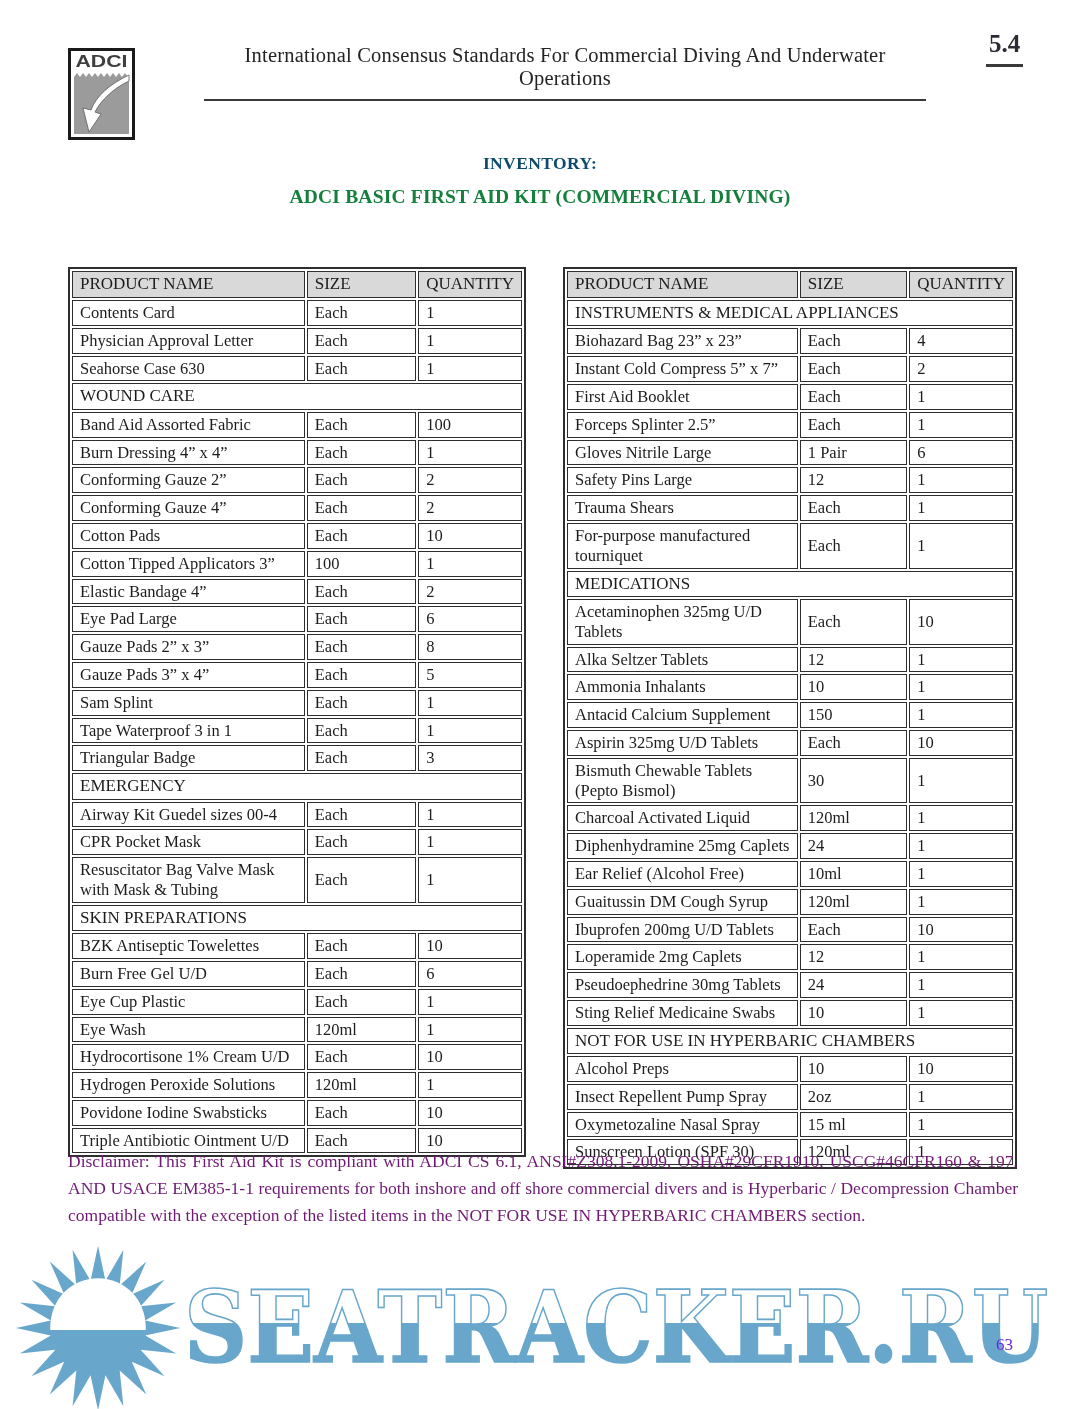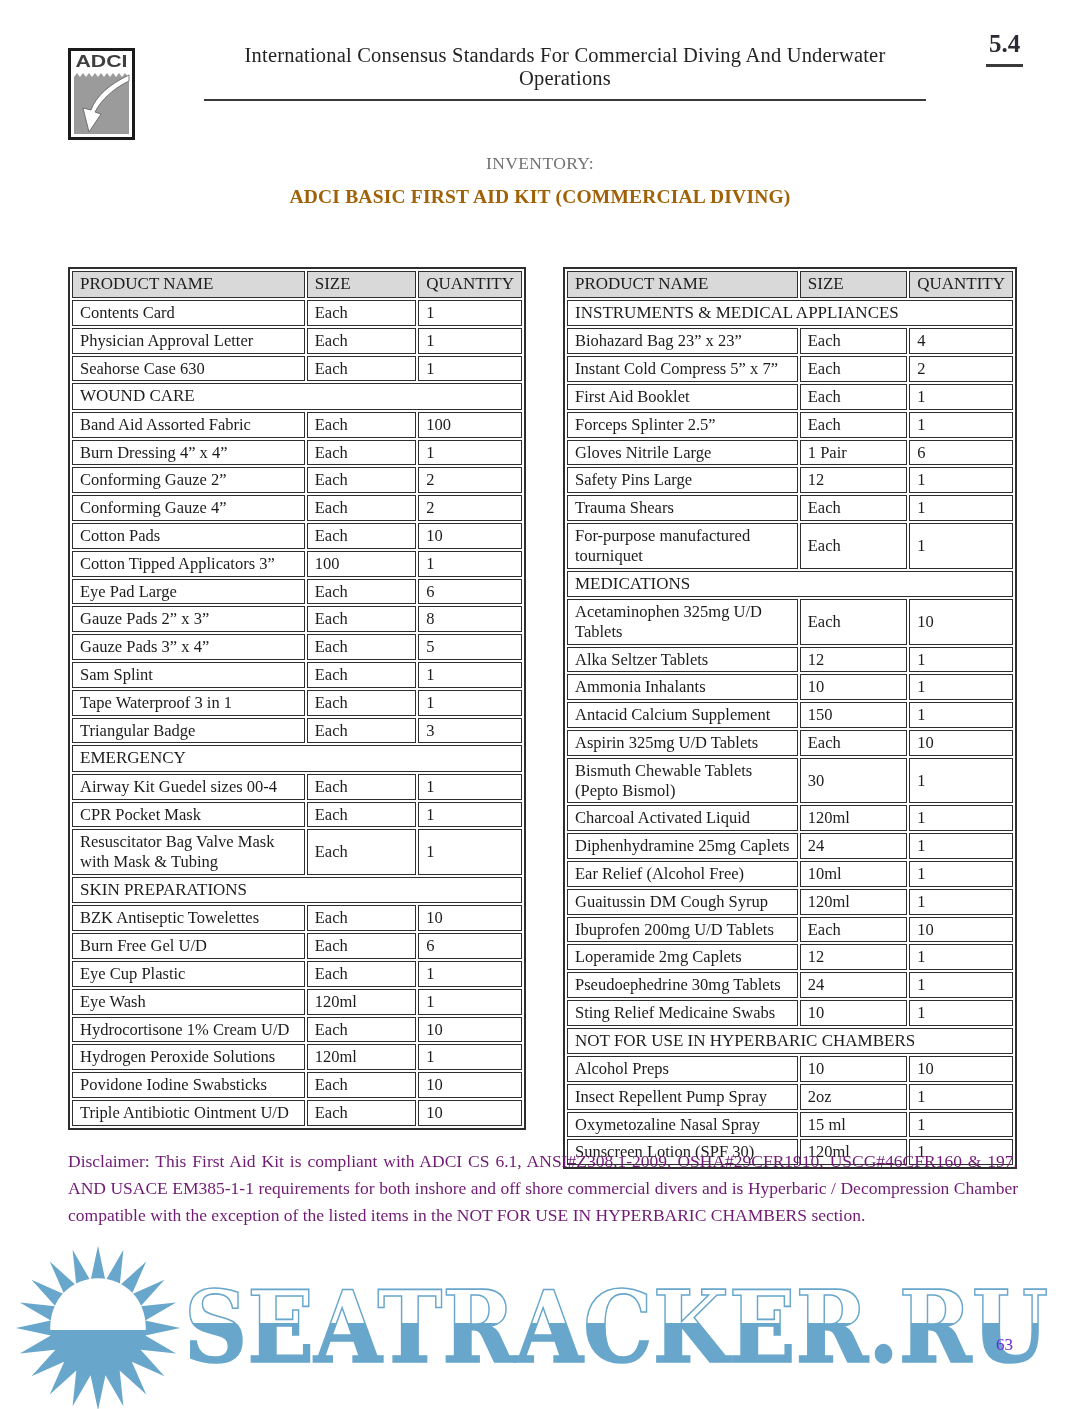--- a/index.html
+++ b/index.html
@@ -13,23 +13,23 @@
     position:absolute;left:204px;top:44px;width:722px;text-align:center;
     font-size:20.5px;letter-spacing:0.2px;color:#232323;
     padding-bottom:9px;border-bottom:2px solid #3a3a3a;
   }
   .hdr-num{
     position:absolute;left:986px;top:30px;font-size:25px;font-weight:bold;color:#2b2b33;
     padding:0 3px 6px 3px;border-bottom:3px solid #3a3a3a;
   }
   
   .inv-title{position:absolute;left:0;top:153px;width:1080px;text-align:center;
-    font-weight:normal;font-size:17.5px;letter-spacing:0.4px;color:#737373;}
+    font-weight:bold;font-size:17.5px;letter-spacing:0.4px;color:#0c4a6e;}
   .kit-title{position:absolute;left:0;top:186px;width:1080px;text-align:center;
-    font-weight:bold;font-size:19.5px;letter-spacing:0.2px;color:#a16207;}
+    font-weight:bold;font-size:19.5px;letter-spacing:0.2px;color:#15803d;}
   
   .tbl-wrap{position:absolute;top:233px;margin-top:34px;}
   .tbl-left{left:68px;width:458px;}
   .tbl-right{left:563px;width:454px;}
   table{width:100%;border-collapse:separate;border-spacing:2px;
     border:2px solid #2e2e2e;background:#fff;}
   th,td{border:1px solid #2e2e2e;box-sizing:border-box;padding:2px 7px;
     font-size:16.5px;line-height:1.2;vertical-align:middle;text-align:left;
     font-weight:normal;color:#1c1c1c;}
   th{background:#d9d9d9;height:27px;font-size:17px;}
@@ -120,20 +120,25 @@
             <td>Cotton Pads</td>
             <td>Each</td>
             <td>10</td>
           </tr>
           <tr>
             <td>Cotton Tipped Applicators 3”</td>
             <td>100</td>
             <td>1</td>
           </tr>
           <tr>
+            <td>Elastic Bandage 4”</td>
+            <td>Each</td>
+            <td>2</td>
+          </tr>
+          <tr>
             <td>Eye Pad Large</td>
             <td>Each</td>
             <td>6</td>
           </tr>
           <tr>
             <td>Gauze Pads 2” x 3”</td>
             <td>Each</td>
             <td>8</td>
           </tr>
           <tr>

